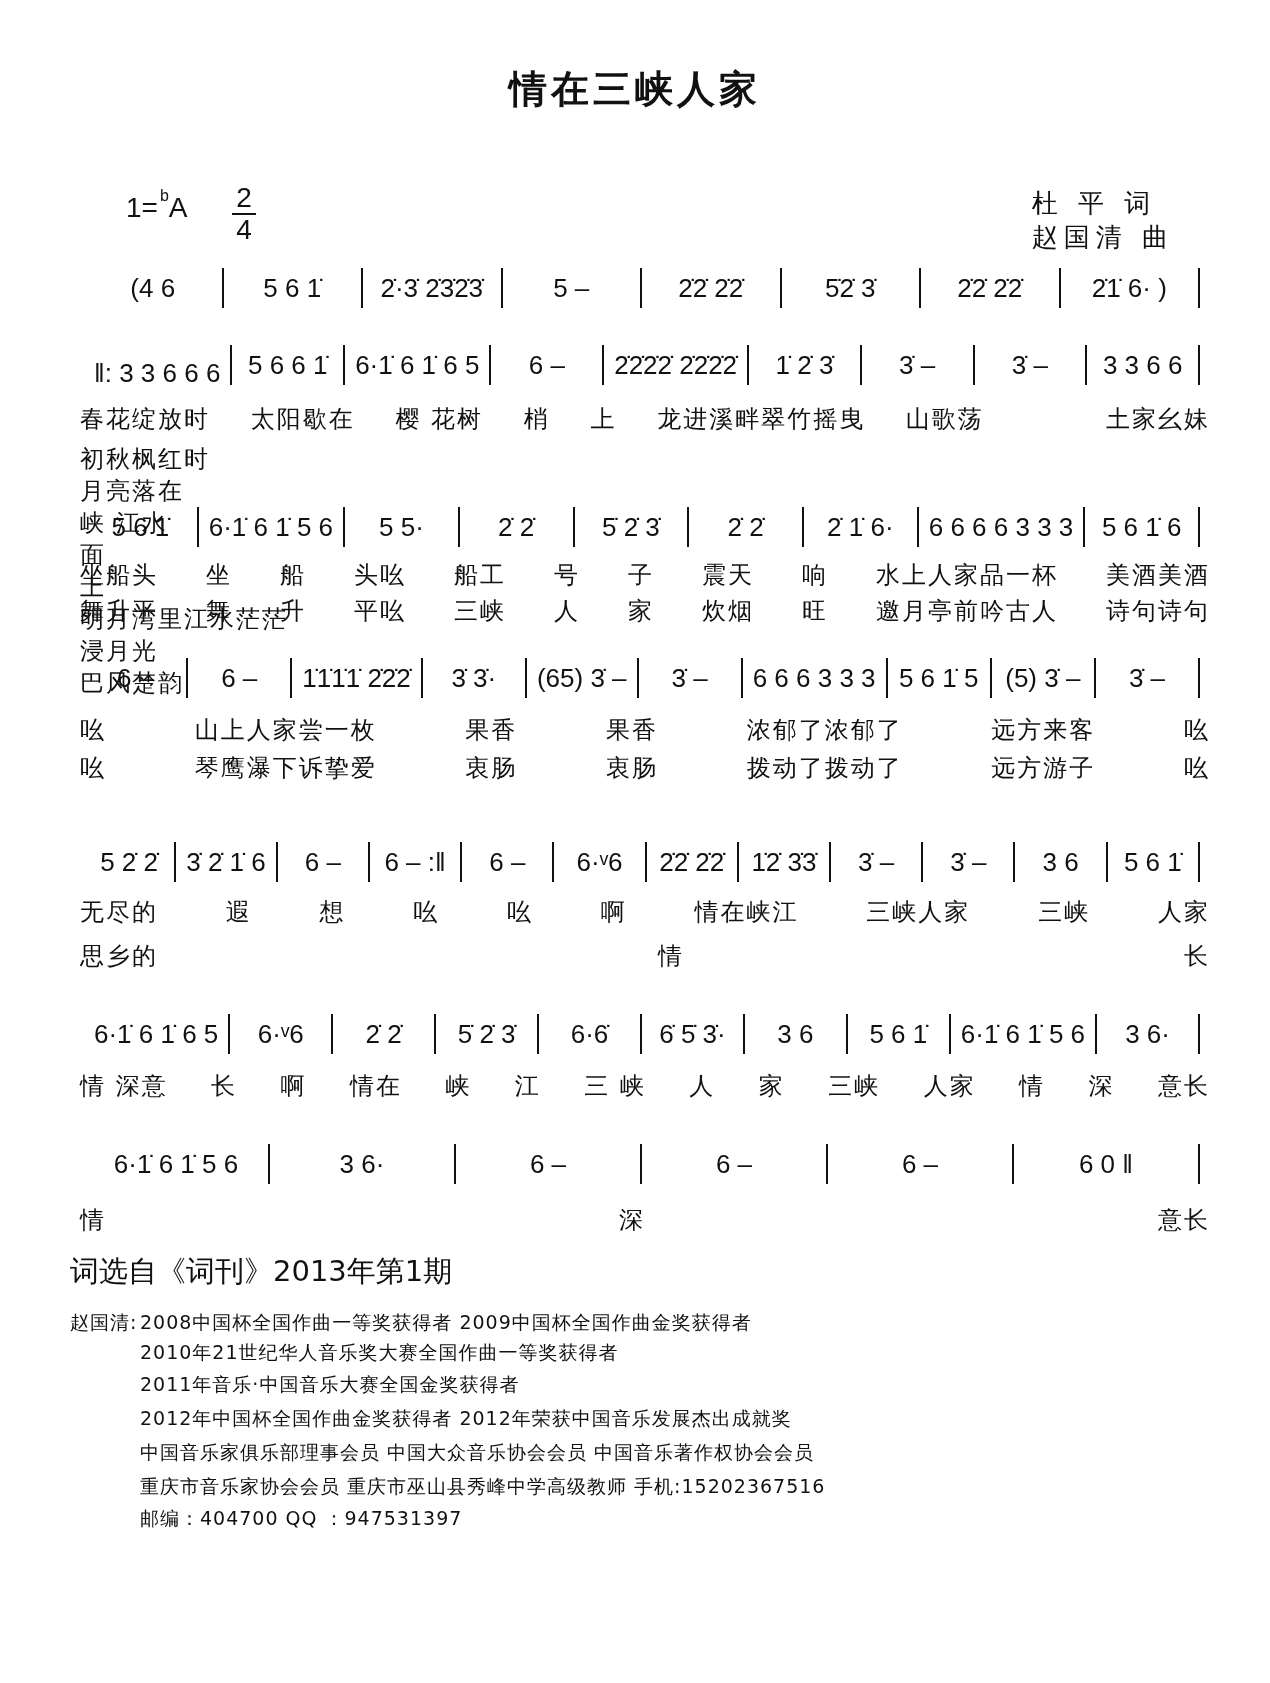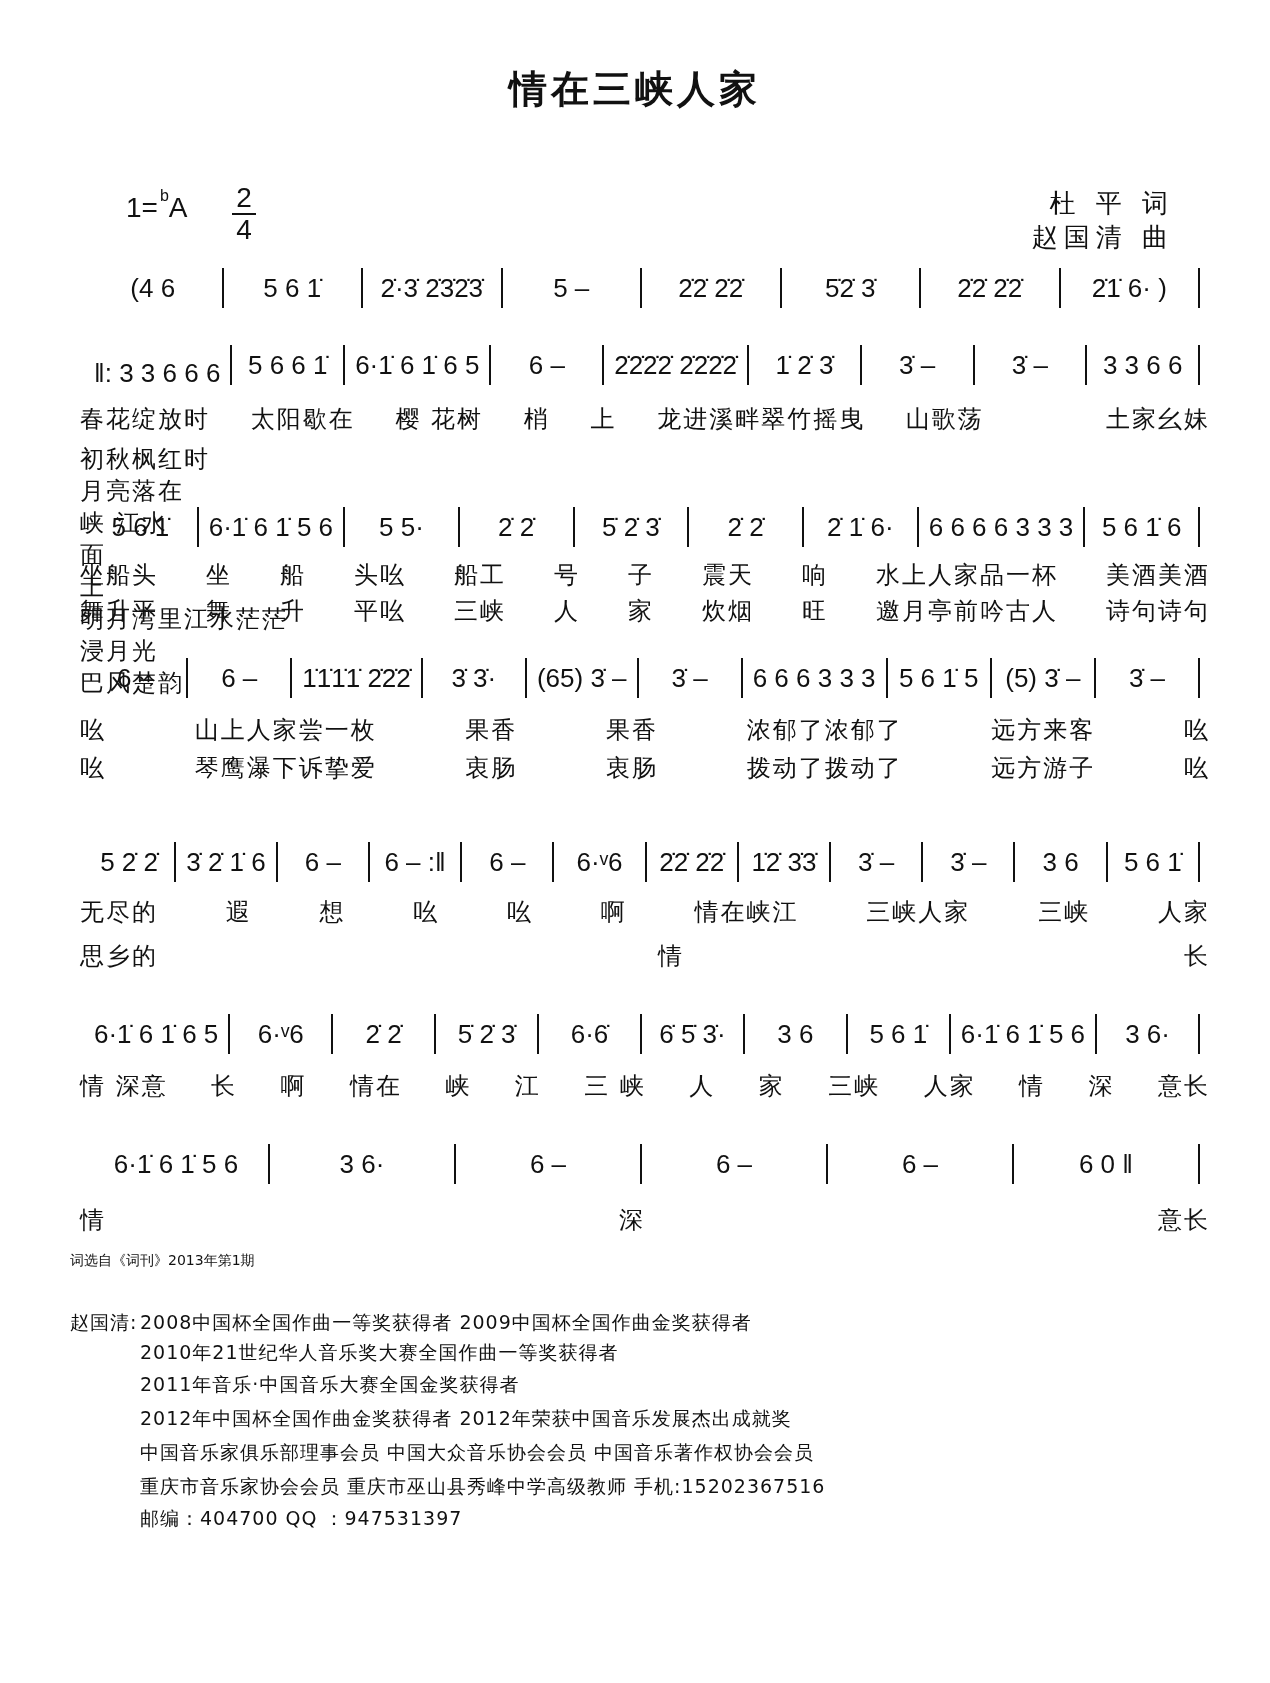--- a/index.html
+++ b/index.html
@@ -4,27 +4,27 @@
 <style>
   html, body { margin: 0; padding: 0; background: #ffffff; }
   body { width: 1270px; height: 1683px; position: relative; overflow: hidden;
          font-family: "DejaVu Sans", "Liberation Sans", sans-serif; color: #111; }
   .abs { position: absolute; }
   .title { left: 0; width: 1270px; top: 64px; text-align: center; font-size: 38px; font-weight: bold; letter-spacing: 4px; }
   .key { left: 126px; top: 192px; font-size: 28px; font-family: "Liberation Sans", sans-serif; }
   .key sup { font-size: 16px; position: relative; top: -6px; margin-left: 2px; }
   .timesig { left: 232px; top: 183px; width: 24px; text-align: center; font-size: 28px; font-family: "Liberation Sans", sans-serif; line-height: 30px; }
   .timesig .num { display: block; border-bottom: 2px solid #111; }
-  .credits { right: 96px; top: 186px; font-size: 26px; line-height: 34px; text-align: right; letter-spacing: 6px; }
+  .credits { right: 96px; top: 186px; font-size: 26px; line-height: 34px; text-align: left; letter-spacing: 6px; }
   .row { left: 84px; right: 70px; height: 60px; display: flex; align-items: center; font-family: "Liberation Sans", sans-serif; font-size: 26px; white-space: nowrap; }
   .measure { display: flex; align-items: center; padding: 0 10px; position: relative; }
   .bar { width: 2px; height: 40px; background: #111; display: inline-block; }
   .lyric { left: 80px; right: 60px; font-size: 24px; display: flex; white-space: nowrap; letter-spacing: 2px; }
   .lyric span { display: inline-block; }
-  .footnote { left: 70px; top: 1252px; font-size: 14px; }
+  .footnote { left: 70px; top: 1252px; font-size: 29px; }
   .bio { font-size: 19px; letter-spacing: 1px; }
   .bio-head { left: 70px; top: 1310px; }
   .bio-line { left: 140px; }
 </style>
 </head>
 <body>
 
 <div class="abs title">情在三峡人家</div>
 
 <div class="abs key">

